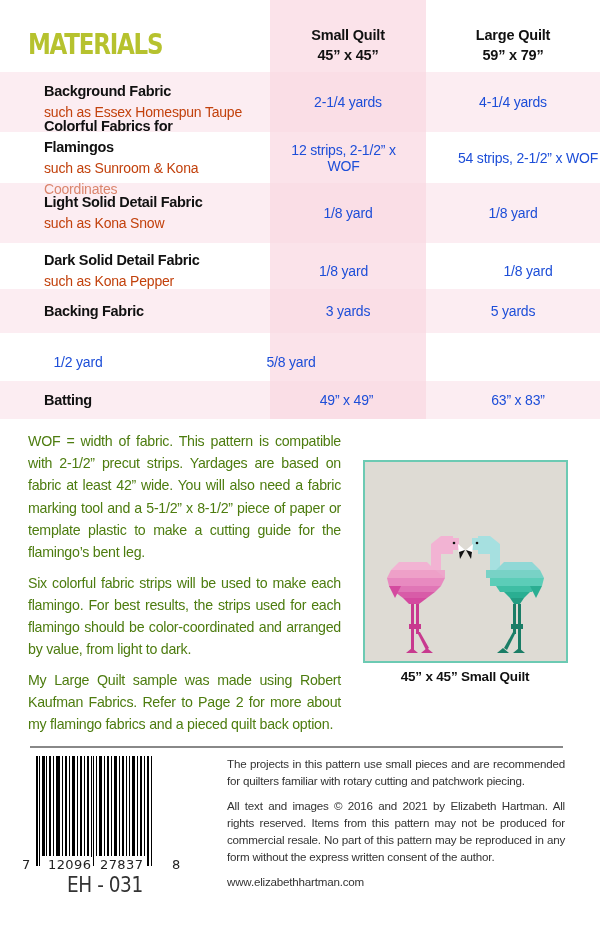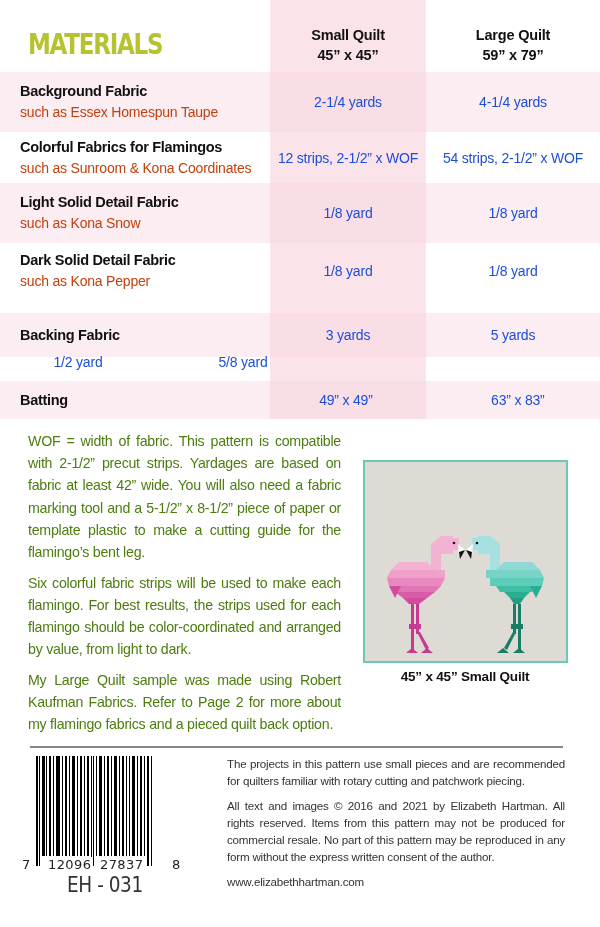--- a/index.html
+++ b/index.html
@@ -4,22 +4,22 @@
   <style>
     * { margin: 0; padding: 0; box-sizing: border-box; }
     html, body { width: 600px; height: 927px; background: #ffffff; overflow: hidden; }
     body { position: relative; font-family: "Liberation Sans", "DejaVu Sans", sans-serif; color: #1a1a1a; }
 
     
     .table { position: absolute; left: 0; top: 0; width: 600px; height: 419px; }
     .col-bg { position: absolute; top: 0; left: 270px; width: 156px; height: 419px; background: #fbe3ea; }
     .row { position: absolute; left: 0; width: 600px; display: flex; align-items: center; }
     .row.pink { background: rgba(249, 214, 226, 0.45); }
-    .row.white { background: transparent; }
-    .cell-label { width: 270px; padding-left: 20px; line-height: 21px; }
+    .row.white { background: transparent; gap: 48px; }
+    .cell-label { width: 270px; padding-left: 44px; line-height: 21px; }
     .cell-val { text-align: center; font-family: "Liberation Sans Narrow", "Liberation Sans", sans-serif; font-size: 14px; color: #1d4ed8; letter-spacing: -0.2px; }
     .cell-val.small { width: 156px; }
     .cell-val.large { width: 174px; }
     .label-main { font-weight: bold; font-size: 14.5px; color: #111; letter-spacing: -0.3px; }
     .label-sub { font-size: 14px; color: #c2410c; letter-spacing: -0.2px; }
 
     .header-row { top: 0; height: 72px; }
     .title { position: absolute; left: 28px; top: 28px; font-family: "DejaVu Sans", sans-serif; font-size: 28px; color: #b6c22e; letter-spacing: -1.5px; transform: scaleX(0.82); transform-origin: left center; }
     .hdr { position: absolute; top: 25px; text-align: center; font-weight: bold; font-size: 14.5px; line-height: 20px; color: #111; letter-spacing: -0.2px; }
     .hdr.small { left: 270px; width: 156px; }
@@ -90,21 +90,21 @@
 
   <div class="row white" style="top:243px;height:56px;">
     <div class="cell-label">
       <div class="label-main">Dark Solid Detail Fabric</div>
       <div class="label-sub">such as Kona Pepper</div>
     </div>
     <div class="cell-val small">1/8 yard</div>
     <div class="cell-val large">1/8 yard</div>
   </div>
 
-  <div class="row pink" style="top:313px;height:44px;">
+  <div class="row pink" style="top:289px;height:44px;">
     <div class="cell-label">
       <div class="label-main">Backing Fabric</div>
     </div>
     <div class="cell-val small">3 yards</div>
     <div class="cell-val large">5 yards</div>
   </div>
 
   <div class="row white" style="top:343px;height:38px;">
     <div class="cell-val small">1/2 yard</div>
     <div class="cell-val large">5/8 yard</div>

